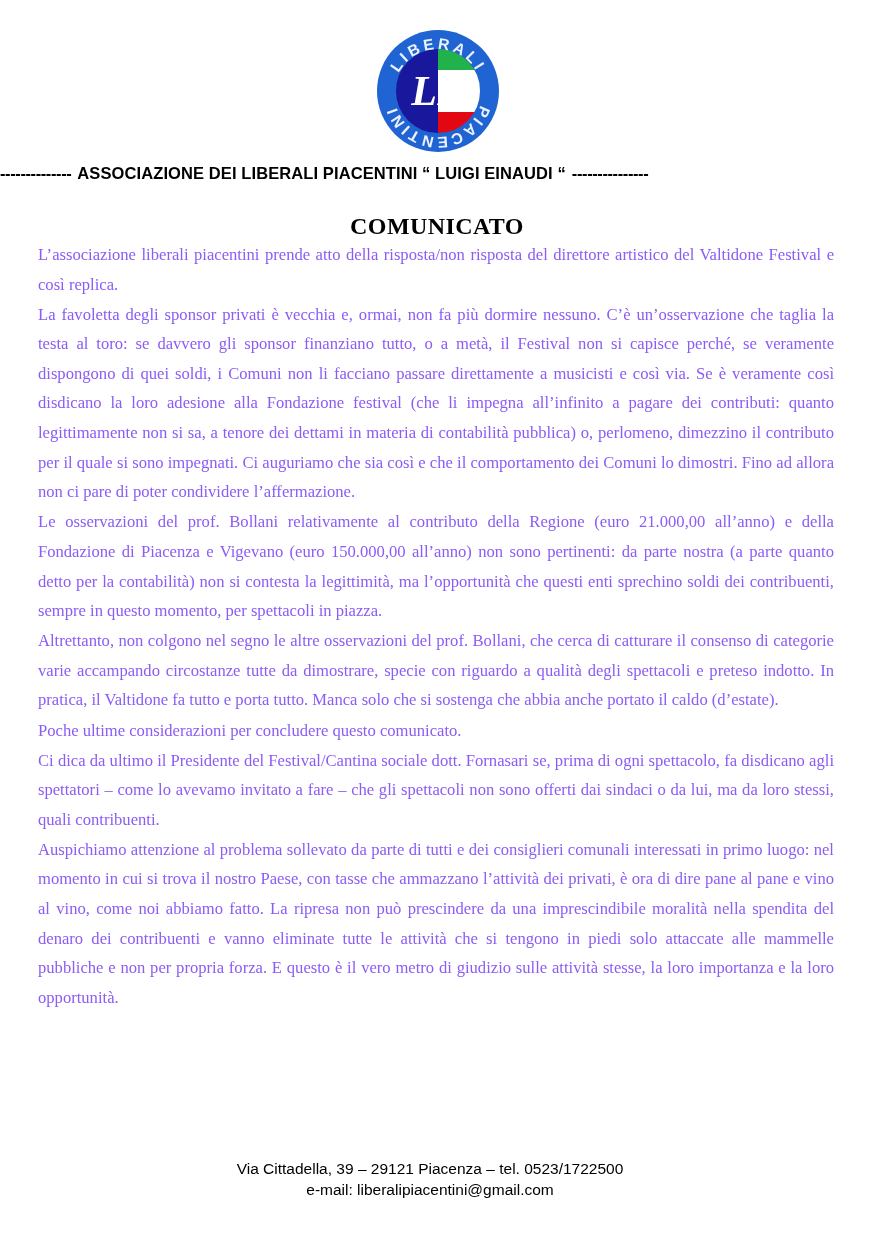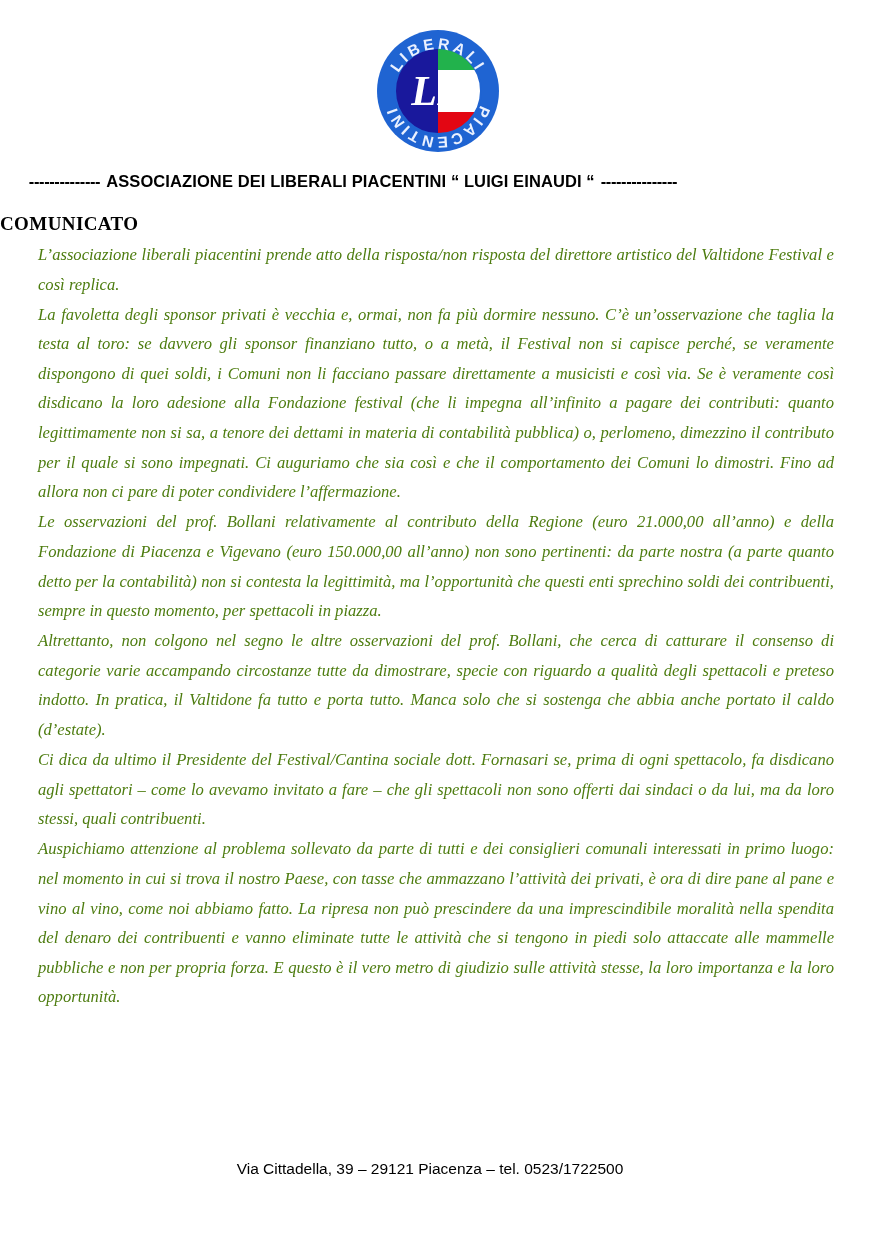--- a/index.html
+++ b/index.html
@@ -30,64 +30,63 @@
     top: 26px;
     width: 128px;
     height: 130px;
   }
   .logo-wrap svg { display: block; }
 
   
   .org-header {
     position: absolute;
     left: 0;
-    top: 172px;
+    top: 164px;
     width: 706px;
-    text-align: center;
+    text-align: left;
     font-family: "Liberation Sans", "DejaVu Sans", sans-serif;
     font-weight: bold;
     font-size: 16.5px;
     letter-spacing: 0.1px;
     white-space: nowrap;
   }
   .org-header .dashes {
     font-family: "Liberation Sans", "DejaVu Sans", sans-serif;
     font-weight: bold;
     letter-spacing: -0.4px;
   }
   .org-header .org-name { padding: 0 6px; }
 
   .doc-title {
     position: absolute;
     left: 0;
     top: 213px;
     width: 874px;
-    text-align: left;
+    text-align: center;
     font-family: "Liberation Serif", "DejaVu Serif", serif;
     font-weight: bold;
-    font-size: 19px;
+    font-size: 24px;
     letter-spacing: 0.4px;
   }
 
   
   .body-text {
     position: absolute;
     left: 38px;
     top: 240px;
     width: 796px;
   }
   .body-text p {
     margin: 0 0 0.5px 0;
     text-align: justify;
     text-justify: inter-word;
     font-size: 16.6px;
     line-height: 29.6px;
     font-family: "Liberation Serif", "DejaVu Serif", serif;
-    color: #4d7c0f;
-    font-style: italic;
+    color: #8b5cf6;
   }
   .body-text p:last-child { margin-bottom: 8px; }
 
   
   .footer {
     position: absolute;
     left: 0;
     top: 1158px;
     width: 860px;
     text-align: center;
@@ -138,21 +137,23 @@
     <span class="dashes">--------------</span><span class="org-name">ASSOCIAZIONE DEI  LIBERALI PIACENTINI  “ LUIGI EINAUDI “</span><span class="dashes">---------------</span>
   </div>
 
   <div class="doc-title">COMUNICATO</div>
 
   <div class="body-text">
     <p>L’associazione liberali piacentini prende atto della risposta/non risposta del direttore artistico del Valtidone Festival e così replica.</p>
     <p>La favoletta degli sponsor privati è vecchia e, ormai, non fa più dormire nessuno. C’è un’osservazione che taglia la testa al toro: se davvero gli sponsor finanziano tutto, o a metà, il Festival non si capisce perché, se veramente dispongono di quei soldi, i Comuni non li facciano passare direttamente a musicisti e così via. Se è veramente così disdicano la loro adesione alla Fondazione festival (che li impegna all’infinito a pagare dei contributi: quanto legittimamente non si sa, a tenore dei dettami in materia di contabilità pubblica) o, perlomeno, dimezzino il contributo per il quale si sono impegnati. Ci auguriamo che sia così e che il comportamento dei Comuni lo dimostri. Fino ad allora non ci pare di poter condividere l’affermazione.</p>
     <p>Le osservazioni del prof. Bollani relativamente al contributo della Regione (euro 21.000,00 all’anno) e della Fondazione di Piacenza e Vigevano (euro 150.000,00 all’anno) non sono pertinenti: da parte nostra (a parte quanto detto per la contabilità) non si contesta la legittimità, ma l’opportunità che questi enti sprechino soldi dei contribuenti, sempre in questo momento, per spettacoli in piazza.</p>
     <p>Altrettanto, non colgono nel segno le altre osservazioni del prof. Bollani, che cerca di catturare il consenso di categorie varie accampando circostanze tutte da dimostrare, specie con riguardo a qualità degli spettacoli e preteso indotto. In pratica, il Valtidone fa tutto e porta tutto. Manca solo che si sostenga che abbia anche portato il caldo (d’estate).</p>
+    <p>Poche ultime considerazioni per concludere questo comunicato.</p>
     <p>Ci dica da ultimo il Presidente del Festival/Cantina sociale dott. Fornasari se, prima di ogni spettacolo, fa disdicano agli spettatori – come lo avevamo invitato a fare – che gli spettacoli non sono offerti dai sindaci o da lui, ma da loro stessi, quali contribuenti.</p>
     <p>Auspichiamo attenzione al problema sollevato da parte di tutti e dei consiglieri comunali interessati in primo luogo: nel momento in cui si trova il nostro Paese, con tasse che ammazzano l’attività dei privati, è ora di dire pane al pane e vino al vino, come noi abbiamo fatto. La ripresa non può prescindere da una imprescindibile moralità nella spendita del denaro dei contribuenti e vanno eliminate tutte le attività che si tengono in piedi solo attaccate alle mammelle pubbliche e non per propria forza. E questo è il vero metro di giudizio sulle attività stesse, la loro importanza e la loro opportunità.</p>
   </div>
 
   <div class="footer">
     <div>Via Cittadella, 39 – 29121 Piacenza – tel. 0523/1722500</div>
+    <div>e-mail: liberalipiacentini@gmail.com</div>
   </div>
 
 </div>
 
 </body></html>

